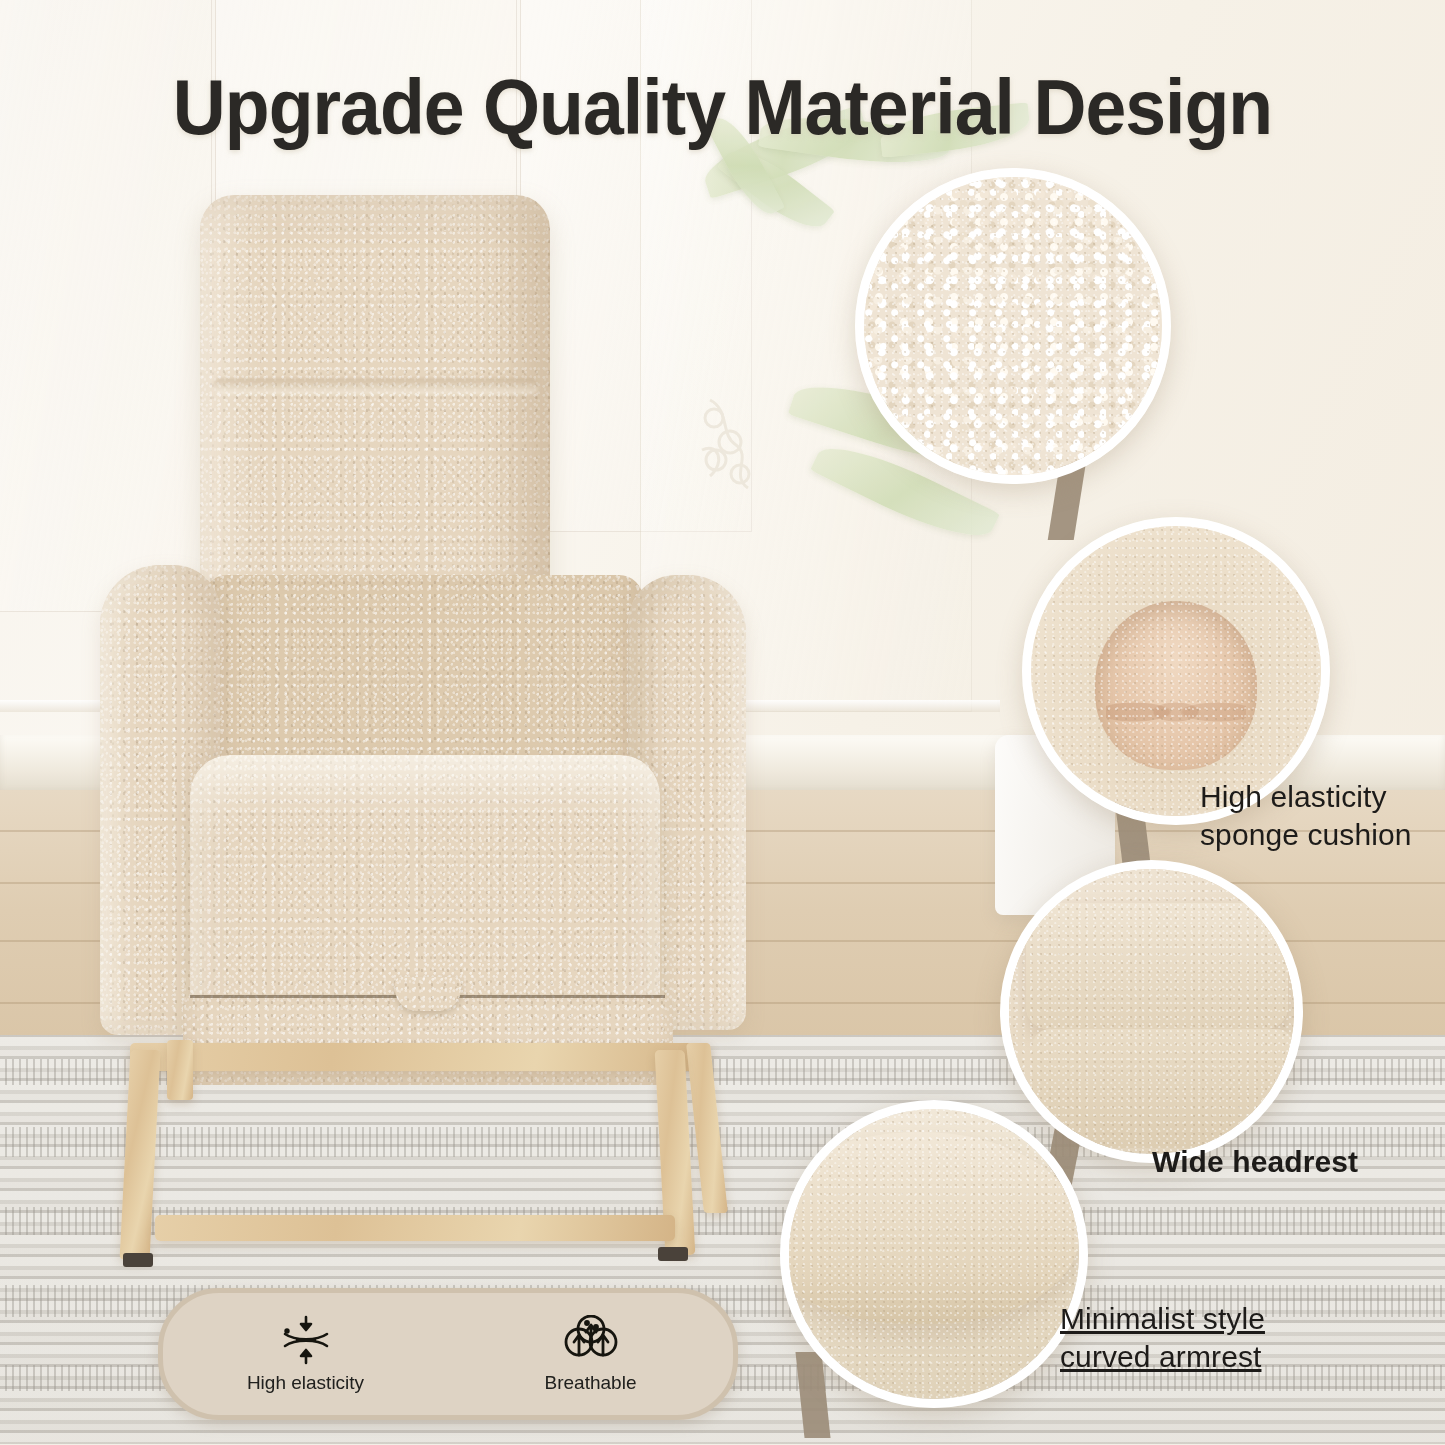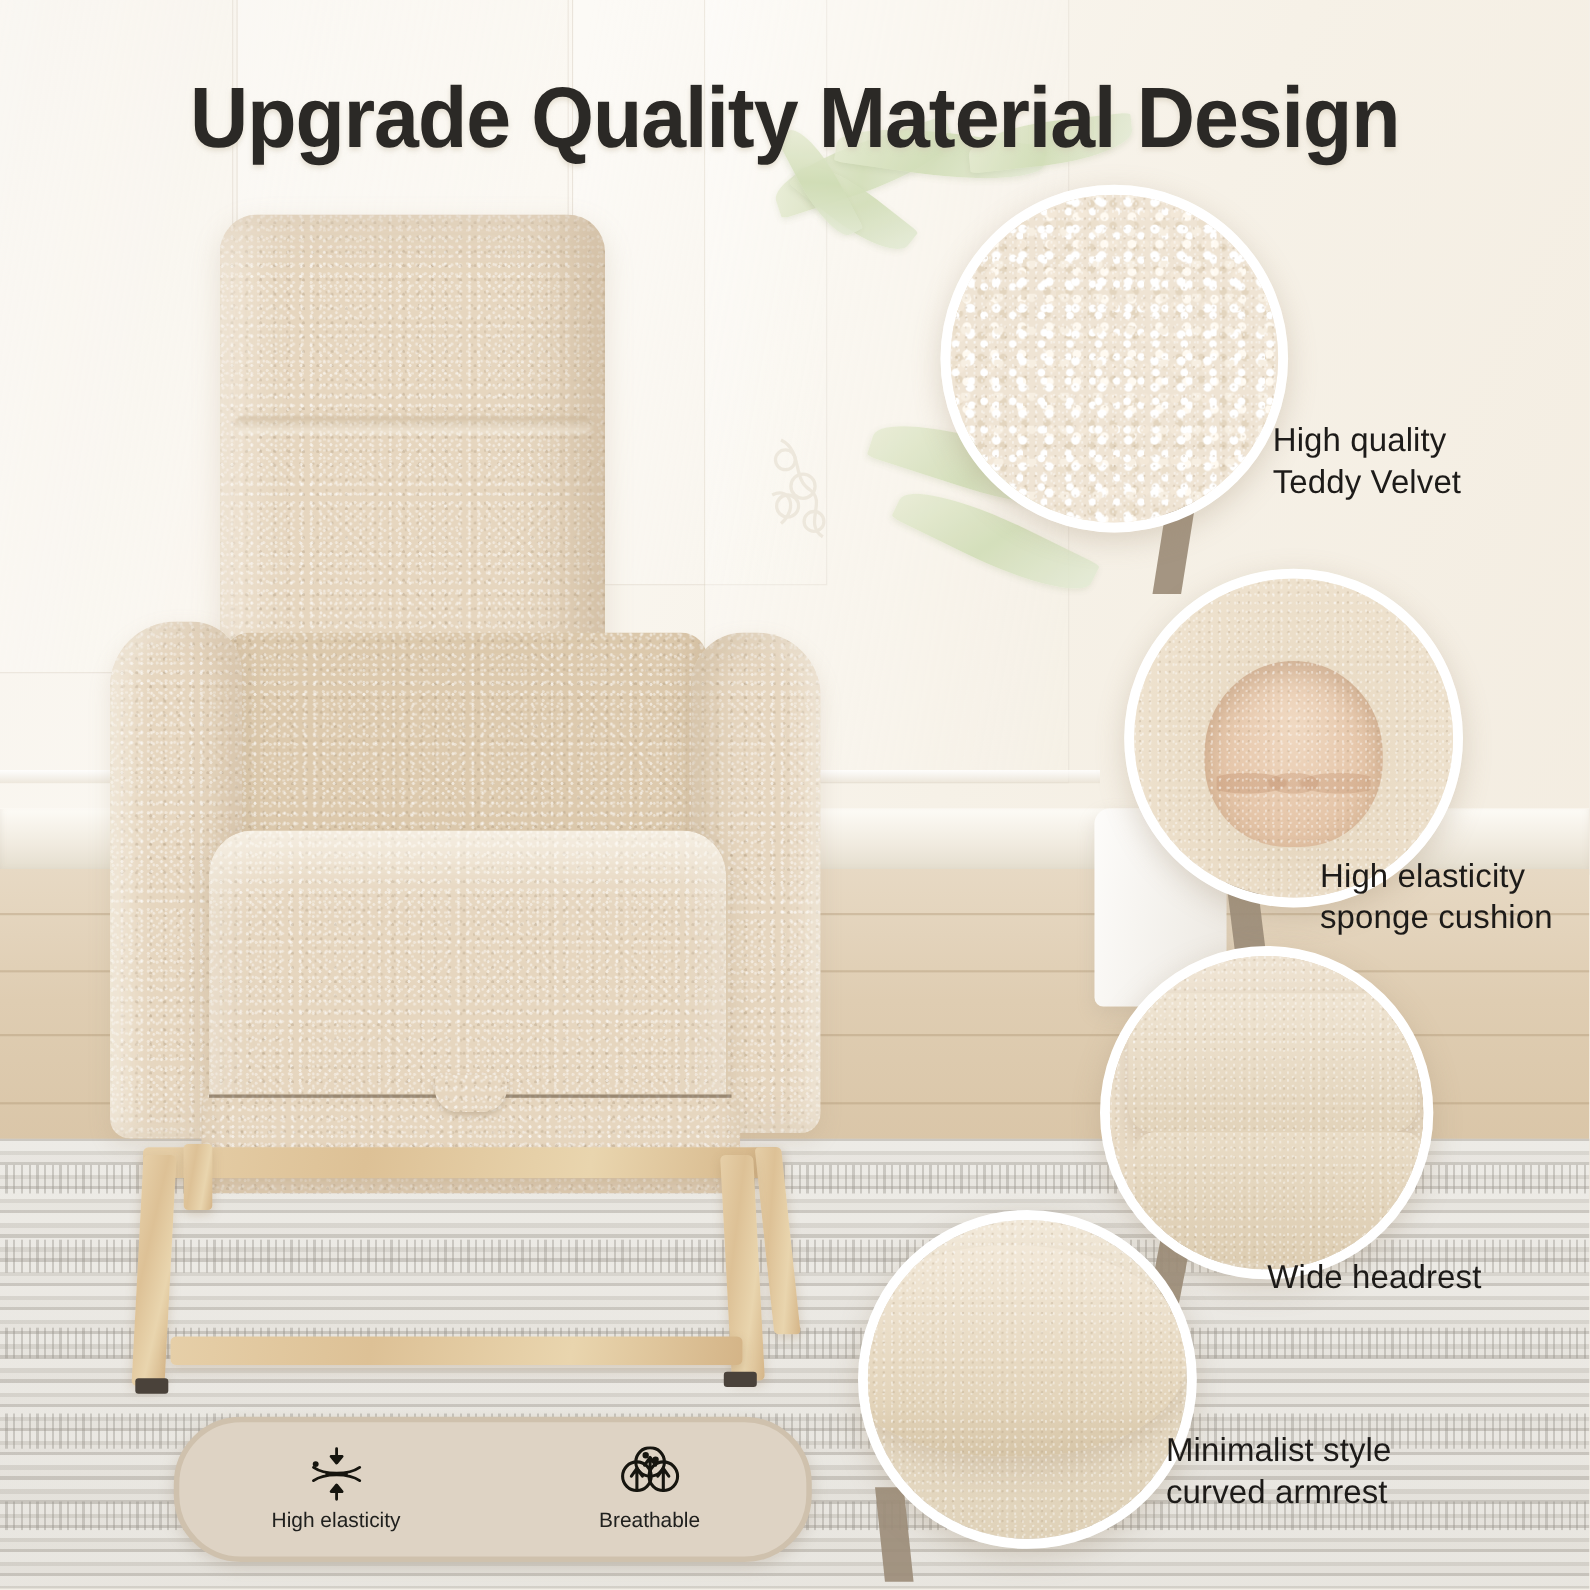--- a/index.html
+++ b/index.html
@@ -385,29 +385,27 @@
     <div class="grain"></div>
   </div>
 
   <div class="callout" style="left:780px;top:1100px;width:290px;height:290px;">
     <div class="tex-arm">
       <div class="roll"></div>
     </div>
     <div class="grain"></div>
   </div>
 
-  <div class="label" style="left:1157px;top:382px;">High quality
-Teddy Velvet</div>
 
   <div class="label" style="left:1200px;top:778px;">High elasticity
 sponge cushion</div>
 
-  <div class="label" style="left:1152px;top:1143px;">Wide headrest</div>
-
-  <div class="label" style="left:1060px;top:1300px;">Minimalist style
+  <div class="label" style="left:1152px;top:1143px;font-weight:bold;">Wide headrest</div>
+
+  <div class="label" style="left:1060px;top:1300px;text-decoration:underline;">Minimalist style
 curved armrest</div>
 
   <div class="pill">
 
     <div class="badge">
       <div class="ico">
         <svg width="54" height="50" viewBox="0 0 54 50">
           <g fill="#16150f" stroke="#16150f" stroke-width="2.6" stroke-linecap="round" stroke-linejoin="round">
             <path d="M27 2 L27 13 M22 9 L27 15 L32 9 Z" fill="#16150f"></path>
             <path d="M27 48 L27 37 M22 41 L27 35 L32 41 Z" fill="#16150f"></path>

